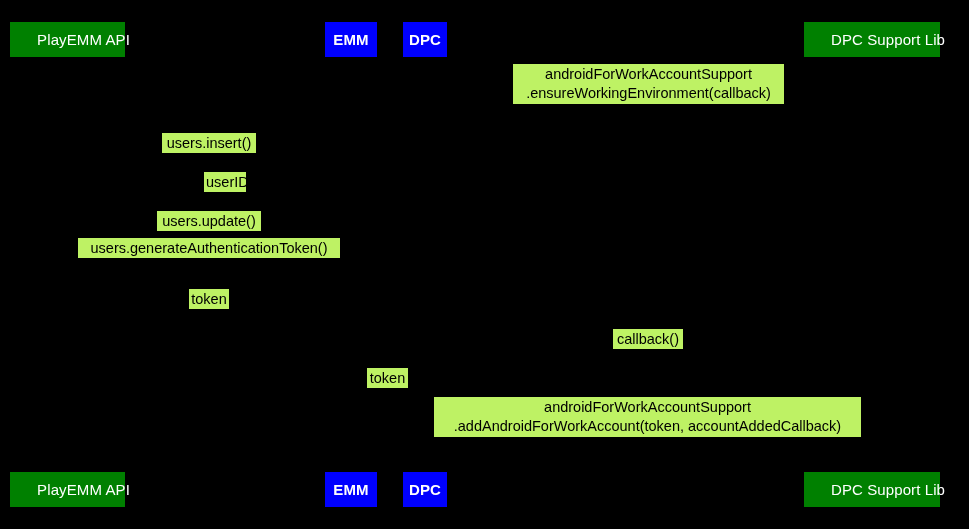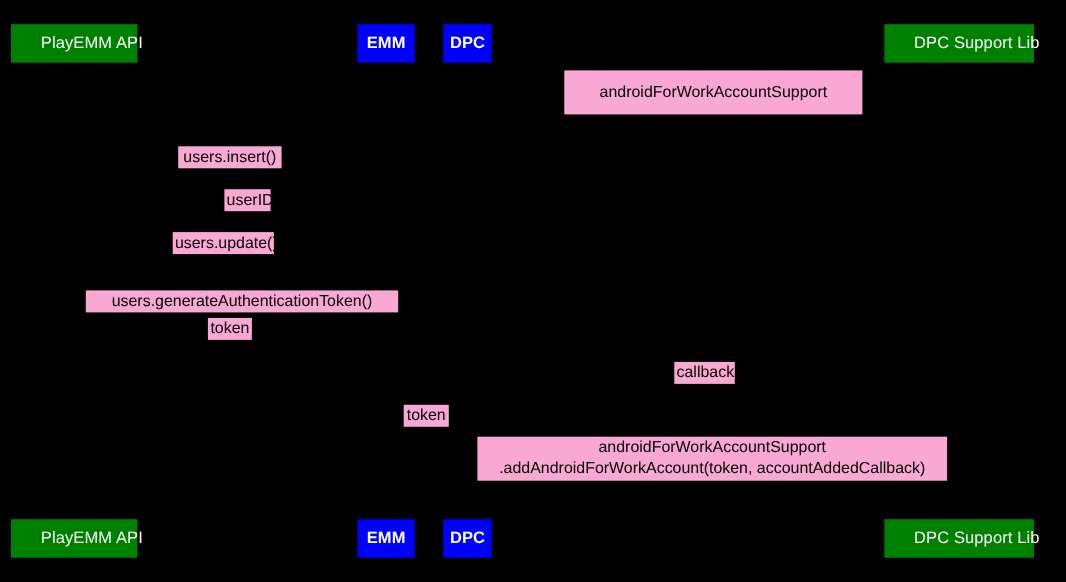--- a/index.html
+++ b/index.html
@@ -26,21 +26,21 @@
     line-height: 1;
     white-space: nowrap;
     letter-spacing: 0.1px;
   }
   .participant.green { background: #008000; padding-left: 32px; }
   .participant.blue  { background: #0000ff; font-weight: bold; }
 
   .msg {
     position: absolute;
     box-sizing: border-box;
-    background: #f9a8d4;
+    background: #bef264;
     color: #000000;
     font-size: 14.5px;
     line-height: 19px;
     text-align: center;
     white-space: pre;
     padding: 0 2px;
     display: flex;
     align-items: center;
     justify-content: center;
   }
@@ -66,27 +66,27 @@
         <span>EMM</span>
       </div>
       <div class="participant blue" style="left: 403px; top: 22px; width: 44px; height: 35px; background: rgb(0, 0, 255);">
         <span>DPC</span>
       </div>
       <div class="participant green" style="left: 804px; top: 22px; width: 136px; height: 35px; background: rgb(0, 128, 0);">
         <span>DPC Support Lib</span>
       </div>
     </div>
   <div id="messages-layer">
-      <div class="msg two-line" style="left: 513px; top: 64px; width: 271px; height: 40px;"><div style="width: 100%;"><span>androidForWorkAccountSupport</span></div></div>
+      <div class="msg two-line" style="left: 513px; top: 64px; width: 271px; height: 40px;"><div style="width: 100%;"><span>androidForWorkAccountSupport</span><span>.ensureWorkingEnvironment(callback)</span></div></div>
       <div class="msg" style="left: 162px; top: 133px; width: 94px; height: 20px; justify-content: center;"><div style="width: 100%;"><span>users.insert()</span></div></div>
       <div class="msg" style="left: 204px; top: 172px; width: 42px; height: 20px;"><div style="width: 100%;"><span>userID</span></div></div>
-      <div class="msg" style="left: 157px; top: 211px; width: 92px; height: 20px;"><div style="width: 100%;"><span>users.update()</span></div></div>
-      <div class="msg" style="left: 78px; top: 264px; width: 284px; height: 20px;"><div style="width: 100%;"><span>users.generateAuthenticationToken()</span></div></div>
+      <div class="msg" style="left: 157px; top: 211px; width: 104px; height: 20px;"><div style="width: 100%;"><span>users.update()</span></div></div>
+      <div class="msg" style="left: 78px; top: 238px; width: 262px; height: 20px;"><div style="width: 100%;"><span>users.generateAuthenticationToken()</span></div></div>
       <div class="msg" style="left: 189px; top: 289px; width: 40px; height: 20px;"><div style="width: 100%;"><span>token</span></div></div>
-      <div class="msg" style="left: 613px; top: 329px; width: 55px; height: 20px;"><div style="width: 100%;"><span>callback()</span></div></div>
+      <div class="msg" style="left: 613px; top: 329px; width: 70px; height: 20px;"><div style="width: 100%;"><span>callback()</span></div></div>
       <div class="msg" style="left: 367px; top: 368px; width: 41px; height: 20px;"><div style="width: 100%;"><span>token</span></div></div>
       <div class="msg two-line" style="left: 434px; top: 397px; width: 427px; height: 40px;"><div style="width: 100%;"><span>androidForWorkAccountSupport</span><span>.addAndroidForWorkAccount(token, accountAddedCallback)</span></div></div>
     </div>
   <div id="participants-bottom">
       <div class="participant green" style="left: 10px; top: 472px; width: 115px; height: 35px; background: rgb(0, 128, 0);">
         <span>PlayEMM API</span>
       </div>
       <div class="participant blue" style="left: 325px; top: 472px; width: 52px; height: 35px; background: rgb(0, 0, 255);">
         <span>EMM</span>
       </div>

